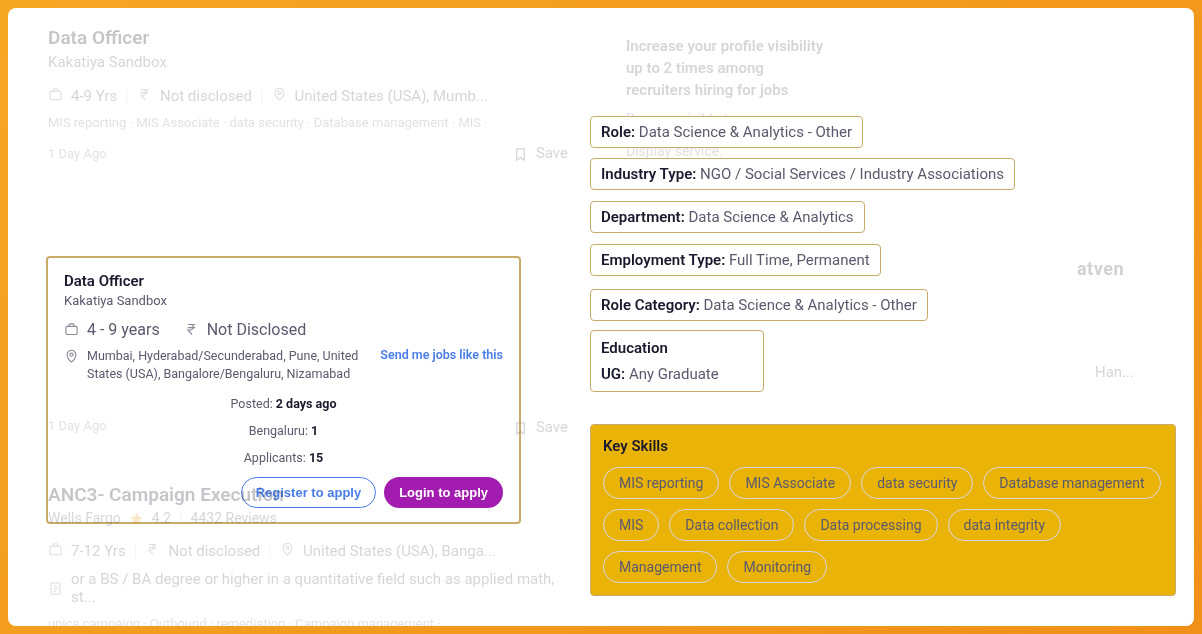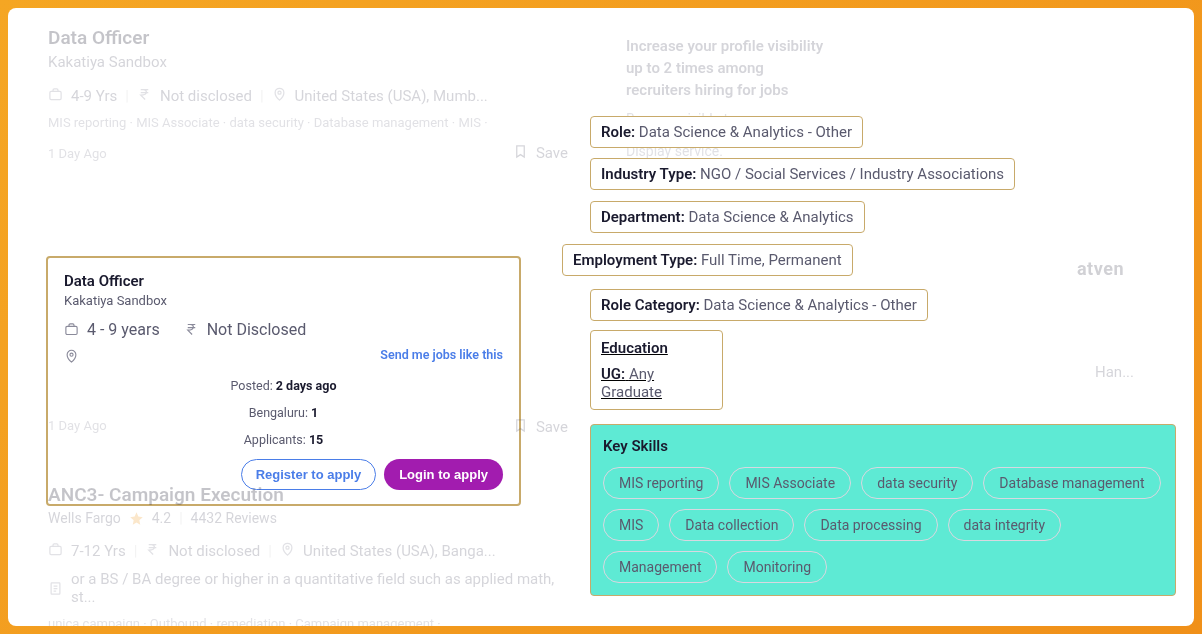--- a/index.html
+++ b/index.html
@@ -32,21 +32,21 @@
     padding: 18px 0;
   }
   .job-title { font-size: 19px; font-weight: 600; color: #1a1a2e; margin-bottom: 4px; }
   .job-company { font-size: 15px; color: #5a5a6e; margin-bottom: 16px; }
   .meta-row { display: flex; align-items: flex-start; gap: 8px; font-size: 15px; color: #5a5a6e; margin-bottom: 10px; }
   .meta-sep { color: #ccc; }
   .desc-row { display: flex; align-items: center; gap: 8px; font-size: 15px; color: #5a5a6e; margin-bottom: 10px; }
   .tags-row { font-size: 13px; color: #8a8a9a; margin-bottom: 14px; }
   .tags-row span:not(:last-child)::after { content: "  ·  "; }
   .footer-row { display: flex; justify-content: space-between; align-items: center; font-size: 13px; color: #8a8a9a; }
-  .save { display: flex; align-items: flex-start; gap: 8px; font-size: 15px; color: #5a5a6e; }
+  .save { display: flex; align-items: flex-end; gap: 8px; font-size: 15px; color: #5a5a6e; }
   .icon { width: 15px; height: 15px; display: inline-block; flex-shrink: 0; }
   .star { fill: #f0a030; }
 
   .highlight-card {
     position: absolute;
     left: 38px;
     top: 248px;
     width: 475px;
     background: #fff;
     border: 2px solid #c8aa6a;
@@ -84,35 +84,35 @@
     font-size: 15px;
     margin-bottom: 12px;
     display: inline-block;
   }
   .info-label { font-weight: 600; color: #1a1a2e; }
   .info-value { color: #5a5a6e; }
 
   .info-1 { position: absolute; left: 582px; top: 108px; }
   .info-2 { position: absolute; left: 582px; top: 150px; }
   .info-3 { position: absolute; left: 582px; top: 193px; }
-  .info-4 { position: absolute; left: 554px; top: 236px; }
+  .info-4 { position: absolute; left: 582px; top: 236px; }
   .info-5 { position: absolute; left: 582px; top: 281px; }
 
   .edu-box {
     position: absolute; left: 582px; top: 322px;
     border: 1.5px solid #c8aa6a; border-radius: 4px; background: #fff;
-    padding: 8px 10px; width: 133px; text-decoration: underline;
+    padding: 8px 10px; width: 174px;
   }
   .edu-box .edu-title { font-size: 15px; font-weight: 600; color: #1a1a2e; margin-bottom: 8px; }
   .edu-box .edu-row { font-size: 15px; margin-bottom: 6px; }
   .edu-box .edu-row:last-child { margin-bottom: 0; }
 
   .skills-box {
     position: absolute; left: 582px; top: 416px;
-    border: 1.5px solid #c8aa6a; border-radius: 4px; background: #5eead4;
+    border: 1.5px solid #c8aa6a; border-radius: 4px; background: #eab308;
     padding: 12px 12px; width: 586px;
   }
   .skills-title { font-size: 15px; font-weight: 600; color: #1a1a2e; margin-bottom: 12px; }
   .skills-chips { display: flex; flex-wrap: wrap; gap: 10px; }
   .chip { border: 1px solid #d8d8e0; border-radius: 20px; padding: 7px 15px; font-size: 14px; color: #5a5a6e; }
 </style>
 </head>
 <body>
 
 <div class="page-container">
@@ -174,20 +174,21 @@
       <svg class="icon" viewBox="0 0 24 24" fill="none" stroke="#8a8a9a" stroke-width="1.8">
           <path d="M6 4h12M6 9h12M10 4c4 0 5 2 5 4s-1 5-9 5l7 7"></path>
         </svg>
       <span>Not Disclosed</span>
     </div>
     <div class="hc-loc-row">
       <svg class="icon" viewBox="0 0 24 24" fill="none" stroke="#8a8a9a" stroke-width="1.8" style="margin-top:2px">
           <path d="M12 21s7-6 7-12a7 7 0 1 0-14 0c0 6 7 12 7 12z"></path>
           <circle cx="12" cy="9" r="2.5"></circle>
         </svg>
+      <span class="hc-loc-text">Mumbai, Hyderabad/Secunderabad, Pune, United States (USA), Bangalore/Bengaluru, Nizamabad</span>
       <a class="hc-send-link">Send me jobs like this</a>
     </div>
     <div class="hc-bottom">
       <span><span>Posted:</span> <strong>2 days ago</strong></span>
       <span><span>Bengaluru:</span> <strong>1</strong></span>
       <span><span>Applicants:</span> <strong>15</strong></span>
       <div class="hc-buttons">
         <button class="btn-outline">Register to apply</button>
         <button class="btn-solid">Login to apply</button>
       </div>

